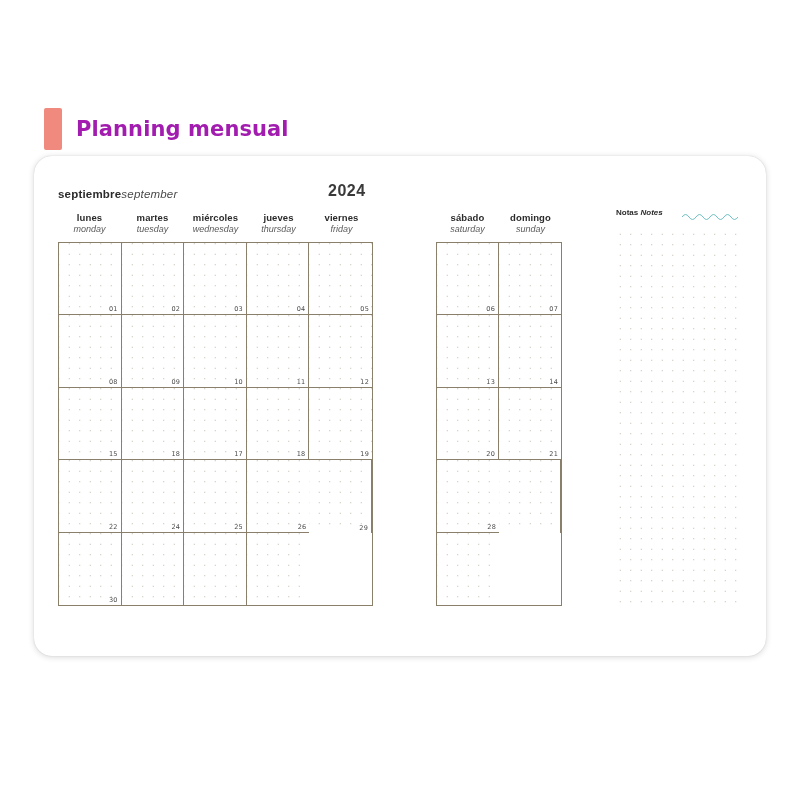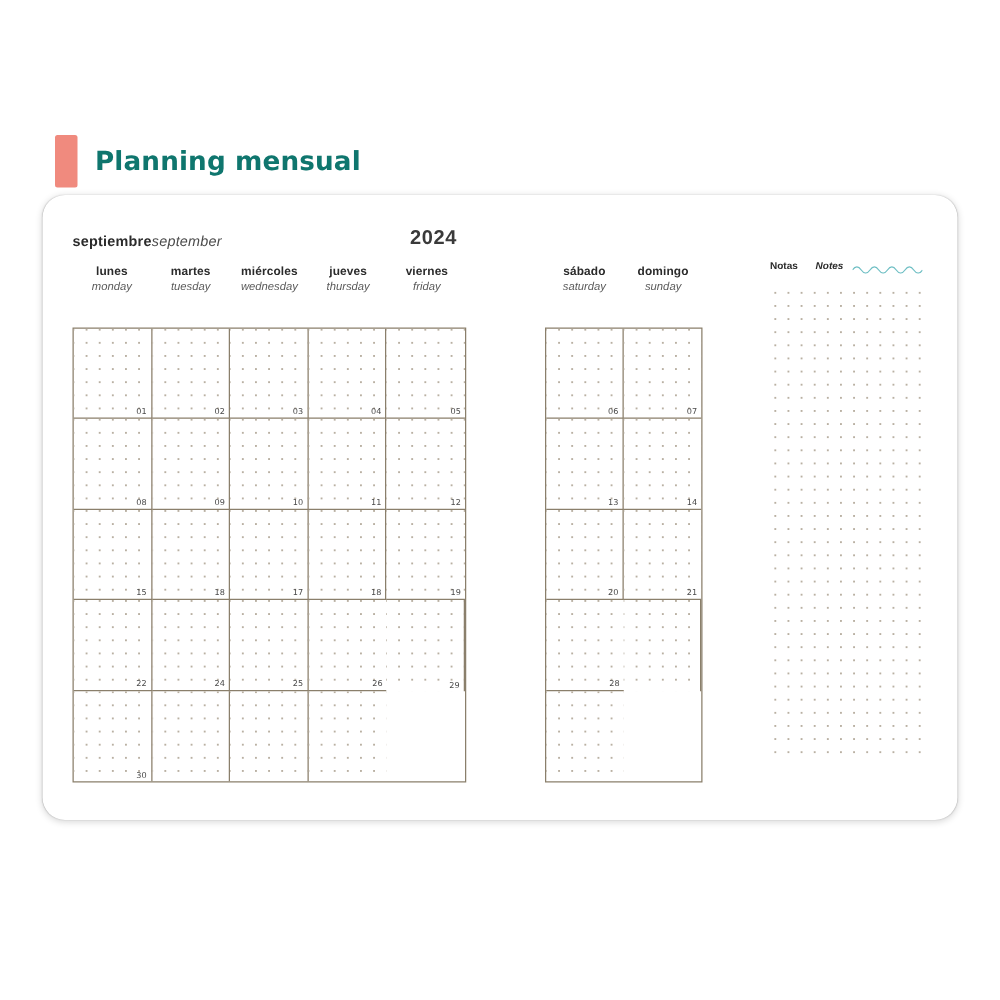--- a/index.html
+++ b/index.html
@@ -29,21 +29,21 @@
   }
   .header-tab {
     width: 18px;
     height: 42px;
     background: #f08a7e;
     border-radius: 2px;
   }
   .header-title {
     font-size: 21px;
     font-weight: bold;
-    color: #0f766e;
+    color: #a21caf;
     letter-spacing: 0.1px;
     font-family: "DejaVu Sans", sans-serif;
   }
 
   
   .sheet {
     position: absolute;
     left: 34px;
     top: 156px;
     width: 732px;
@@ -105,21 +105,20 @@
     color: #5a5a5a;
     display: block;
   }
 
   
   .grid {
     position: absolute;
     border: 0.7px solid #8a7f6b;
     box-sizing: border-box;
     display: grid;
-    margin-top: 20px;
   }
   .grid.left {
     left: 24px;
     top: 86px;
     width: 315px;
     height: 364px;
     grid-template-columns: repeat(5, 1fr);
     grid-template-rows: repeat(5, 1fr);
   }
   .grid.right {
@@ -154,21 +153,21 @@
 
   
   .notes-label {
     position: absolute;
     left: 582px;
     top: 52px;
     font-size: 8px;
     font-weight: bold;
     color: #2b2b2b;
   }
-  .notes-label .en { font-style: italic; font-weight: bold; margin-left: 12px; }
+  .notes-label .en { font-style: italic; font-weight: bold; }
   .notes-squiggle {
     position: absolute;
     left: 648px;
     top: 50px;
   }
   .notes-area {
     position: absolute;
     left: 578px;
     top: 70px;
     width: 130px;

